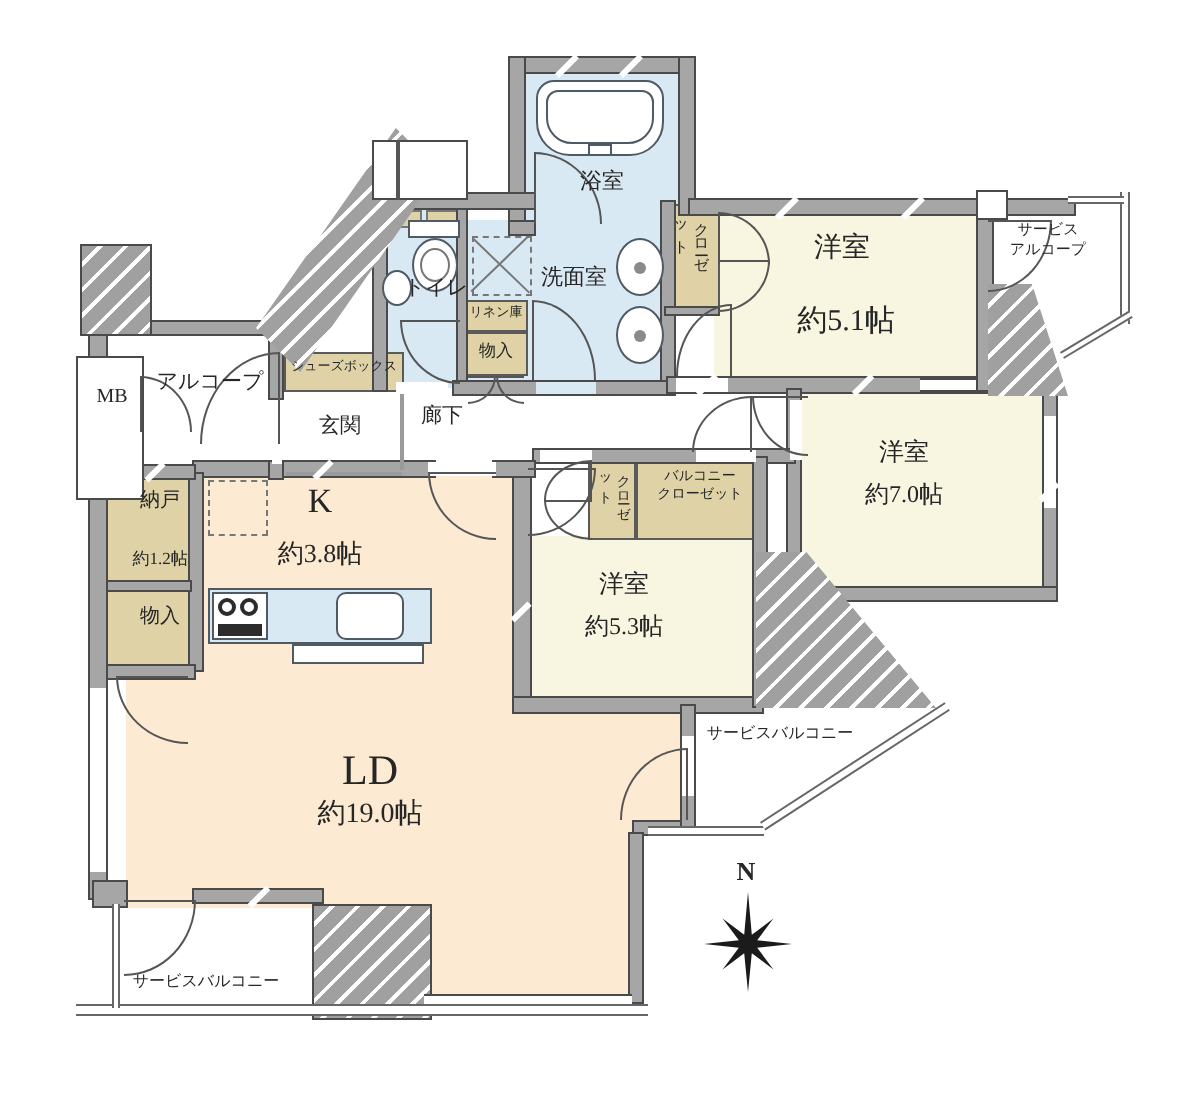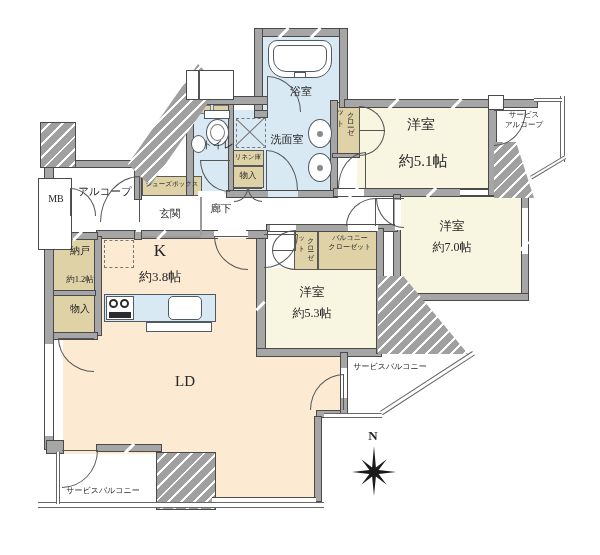--- a/index.html
+++ b/index.html
@@ -217,16 +217,17 @@
   <div class="lbl" style="left:140px;top:240px;width:40px;font-size:17px;">K</div>
   <div class="lbl" style="left:125px;top:269px;width:70px;font-size:13px;">約3.8帖</div>
   <div class="lbl" style="left:319px;top:234px;width:62px;font-size:7px;">バルコニー
 クローゼット</div>
   <div class="vlbl" style="left:297px;top:233px;height:28px;font-size:6.8px;">クローゼット</div>
   <div class="lbl" style="left:288px;top:284px;width:48px;font-size:12.5px;">洋室</div>
   <div class="lbl" style="left:280px;top:306px;width:64px;font-size:12px;">約5.3帖</div>
   <div class="lbl" style="left:428px;top:218px;width:48px;font-size:12.5px;">洋室</div>
   <div class="lbl" style="left:420px;top:240px;width:64px;font-size:12px;">約7.0帖</div>
   <div class="lbl" style="left:332px;top:362px;width:116px;font-size:8px;">サービスバルコニー</div>
-  <div class="lbl" style="left:155px;top:372px;width:60px;font-size:15px;">LD</div>
+  <div class="lbl" style="left:155px;top:372px;width:60px;font-size:21px;">LD</div>
+  <div class="lbl" style="left:140px;top:399px;width:90px;font-size:14px;">約19.0帖</div>
   <div class="lbl" style="left:46px;top:486px;width:114px;font-size:8px;">サービスバルコニー</div>
 
 </div>
 
 </body></html>

